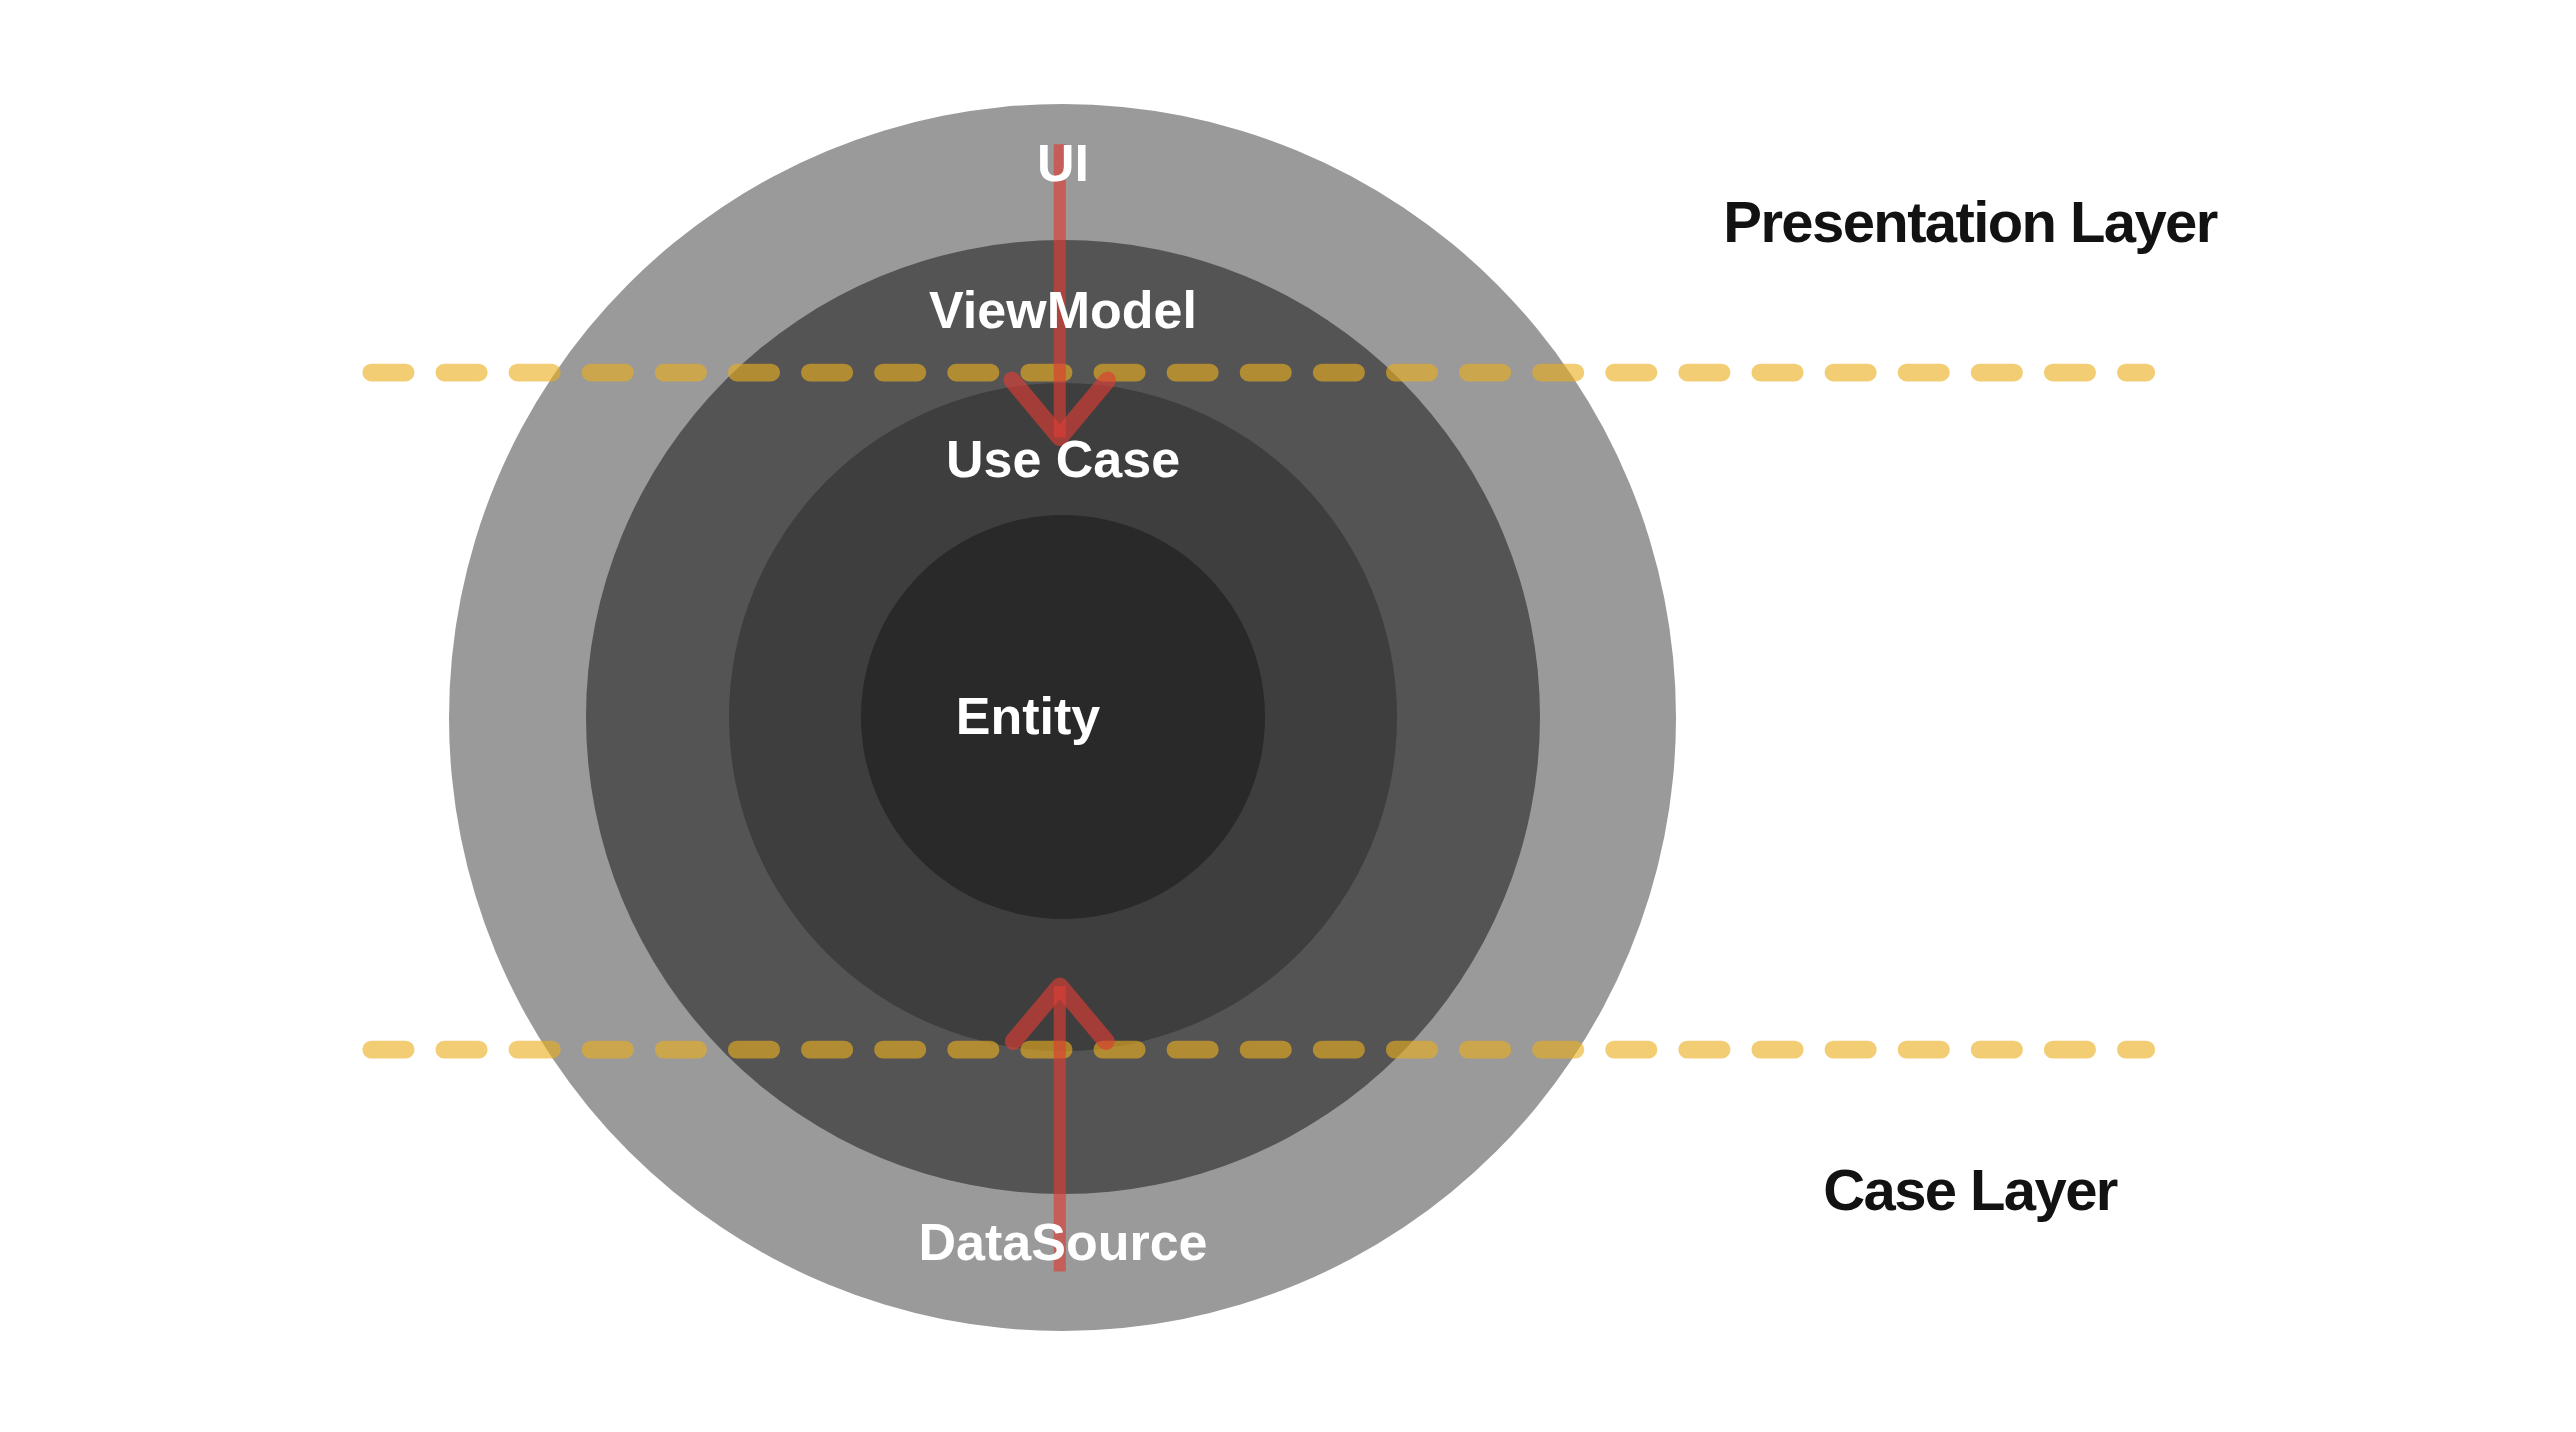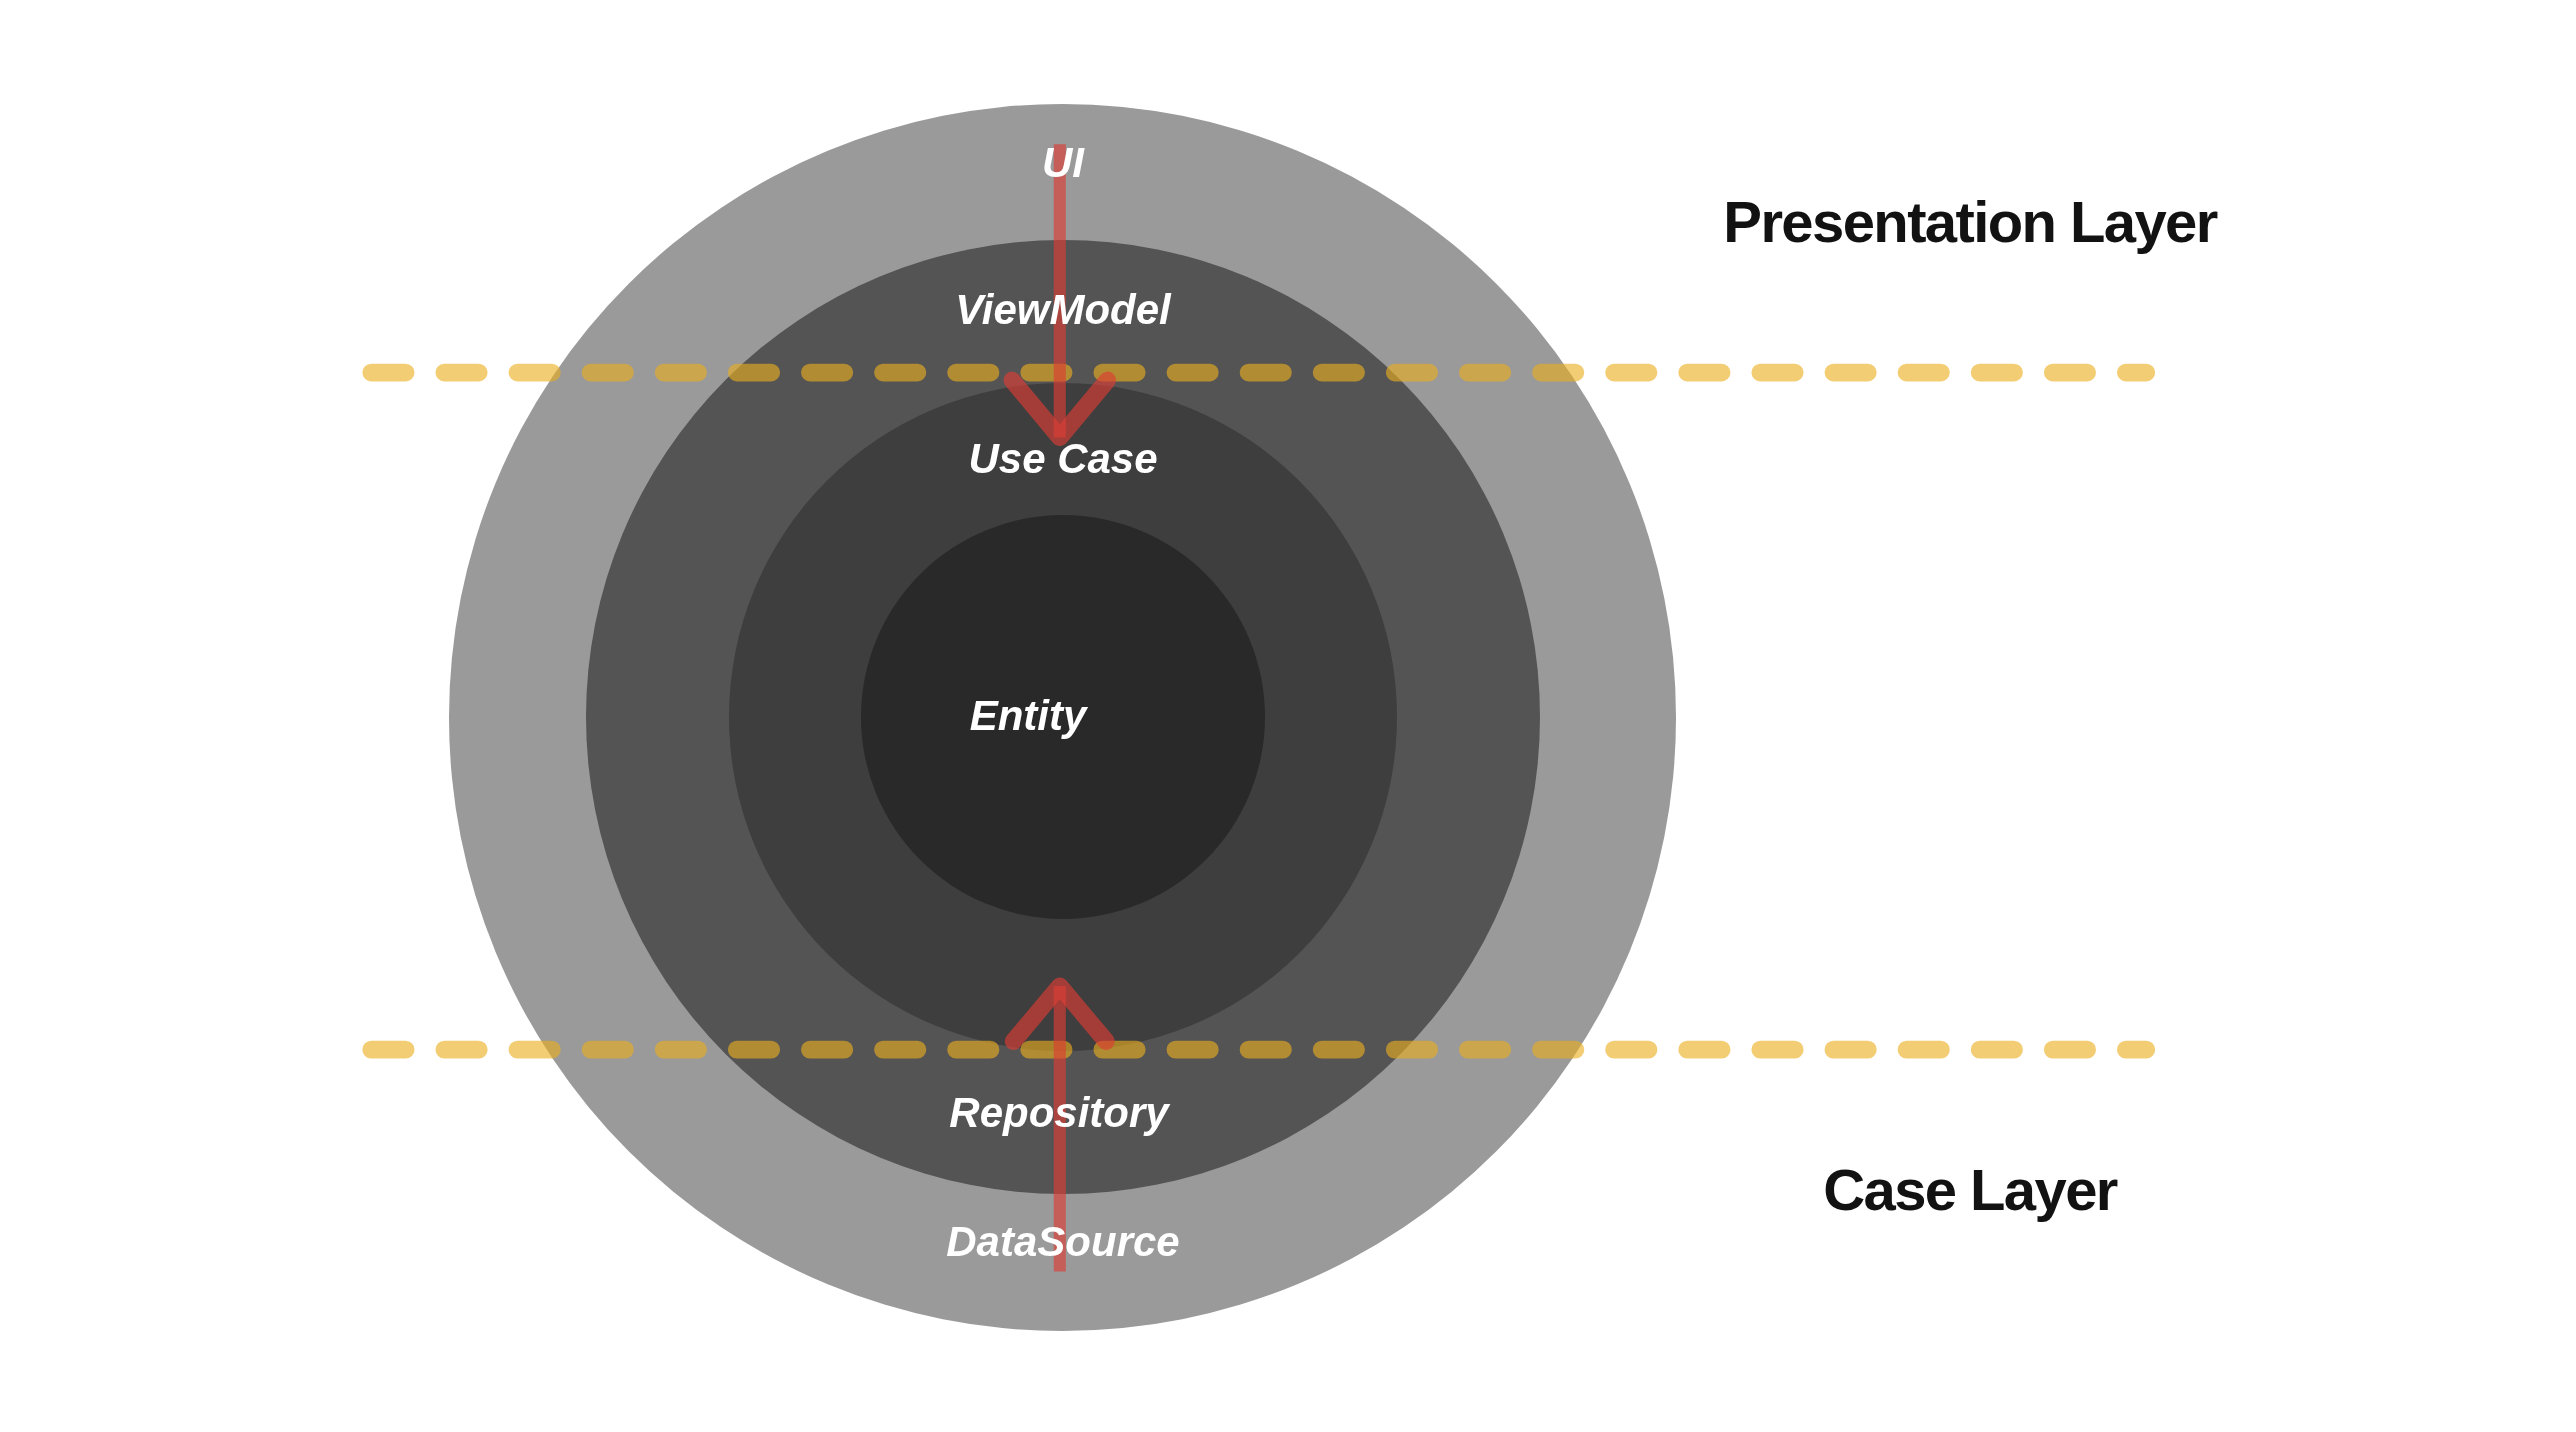--- a/index.html
+++ b/index.html
@@ -60,24 +60,23 @@
     stroke-linecap: round;
     stroke-linejoin: round;
     fill: none;
   }
 
   .ring-label {
     position: absolute;
     transform: translate(-50%, -50%);
     color: var(--ring_label_text);
     font-weight: 700;
-    font-size: 42px;
+    font-size: 52px;
     white-space: nowrap;
     z-index: 3;
-    font-style: italic;
   }
   .layer-label {
     position: absolute;
     transform: translate(-50%, -50%);
     color: var(--layer_label_text);
     font-weight: 700;
     font-size: 58px;
     letter-spacing: -1.6px;
     white-space: nowrap;
     z-index: 3;
@@ -113,20 +112,19 @@
     <polyline class="arrow-head" points="1592,598 1667,688 1742,598"></polyline>
 
     <line class="arrow-shaft" x1="1667" y1="2000" x2="1667" y2="1551"></line>
     <polyline class="arrow-head" points="1594,1638 1667,1551 1740,1638"></polyline>
   </svg>
 
   <div class="ring-label lbl-ui">UI</div>
   <div class="ring-label lbl-viewmodel">ViewModel</div>
   <div class="ring-label lbl-usecase">Use Case</div>
   <div class="ring-label lbl-entity">Entity</div>
-  <div class="ring-label lbl-repository">Repository</div>
   <div class="ring-label lbl-datasource">DataSource</div>
 
   <div class="layer-label lbl-presentation">Presentation Layer</div>
   <div class="layer-label lbl-data">Case Layer</div>
 
 </div>
 
 
 </body></html>

